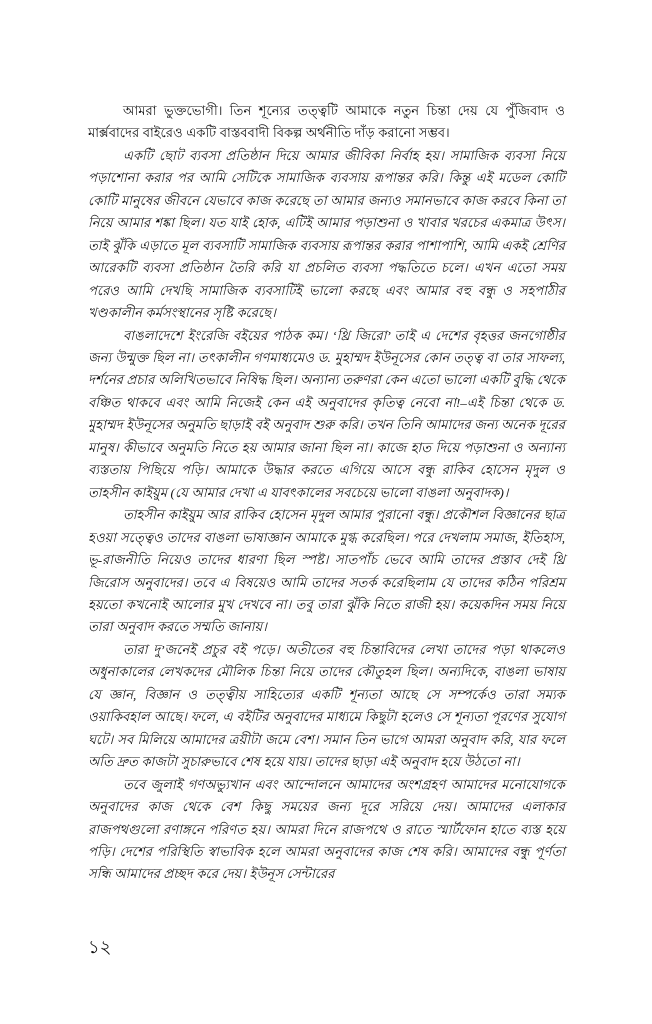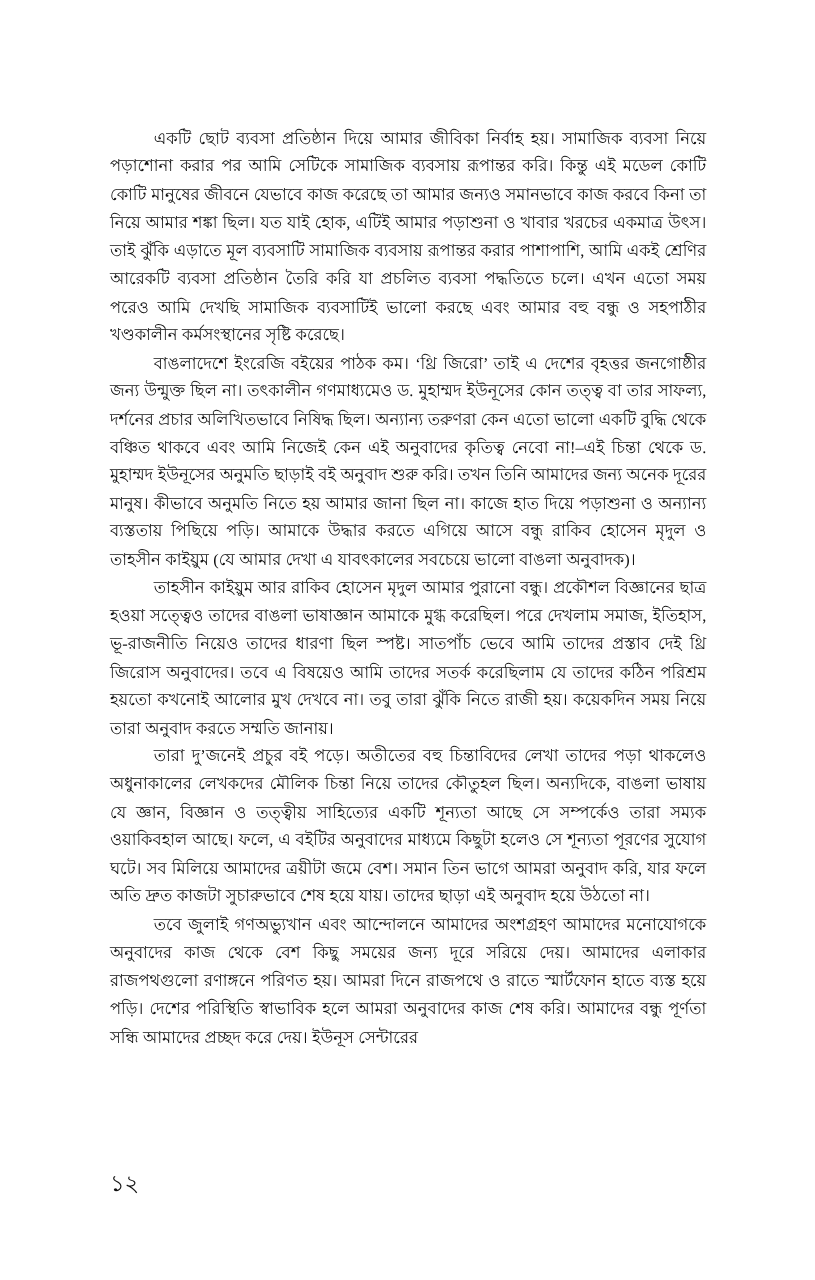--- a/index.html
+++ b/index.html
@@ -39,38 +39,40 @@
     line-height: 22.45px;
     color: #111111;
     font-weight: 400;
     word-spacing: 0.3px;
     letter-spacing: 0px;
     -webkit-font-smoothing: none;
   }
 
   .para + .para {
     margin-top: 0px;
+    font-style: italic;
   }
 
   .page-number {
     position: absolute;
     left: 88px;
     top: 938px;
     font-size: 18px;
     line-height: 18px;
     color: #111111;
     font-family: "Liberation Serif", "DejaVu Serif", serif;
   }
 </style>
 </head>
 <body>
 
 <div class="page">
 
   <div class="text-block">
+    <p class="para">আমরা ভুক্তভোগী। তিন শূন্যের তত্ত্বটি আমাকে নতুন চিন্তা দেয় যে পুঁজিবাদ ও মার্ক্সবাদের বাইরেও একটি বাস্তববাদী বিকল্প অর্থনীতি দাঁড় করানো সম্ভব।</p>
     <p class="para">একটি ছোট ব্যবসা প্রতিষ্ঠান দিয়ে আমার জীবিকা নির্বাহ হয়। সামাজিক ব্যবসা নিয়ে পড়াশোনা করার পর আমি সেটিকে সামাজিক ব্যবসায় রূপান্তর করি। কিন্তু এই মডেল কোটি কোটি মানুষের জীবনে যেভাবে কাজ করেছে তা আমার জন্যও সমানভাবে কাজ করবে কিনা তা নিয়ে আমার শঙ্কা ছিল। যত যাই হোক, এটিই আমার পড়াশুনা ও খাবার খরচের একমাত্র উৎস। তাই ঝুঁকি এড়াতে মূল ব্যবসাটি সামাজিক ব্যবসায় রূপান্তর করার পাশাপাশি, আমি একই শ্রেণির আরেকটি ব্যবসা প্রতিষ্ঠান তৈরি করি যা প্রচলিত ব্যবসা পদ্ধতিতে চলে। এখন এতো সময় পরেও আমি দেখছি সামাজিক ব্যবসাটিই ভালো করছে এবং আমার বহু বন্ধু ও সহপাঠীর খণ্ডকালীন কর্মসংস্থানের সৃষ্টি করেছে।</p>
     <p class="para">বাঙলাদেশে ইংরেজি বইয়ের পাঠক কম। ‘থ্রি জিরো’ তাই এ দেশের বৃহত্তর জনগোষ্ঠীর জন্য উন্মুক্ত ছিল না। তৎকালীন গণমাধ্যমেও ড. মুহাম্মদ ইউনূসের কোন তত্ত্ব বা তার সাফল্য, দর্শনের প্রচার অলিখিতভাবে নিষিদ্ধ ছিল। অন্যান্য তরুণরা কেন এতো ভালো একটি বুদ্ধি থেকে বঞ্চিত থাকবে এবং আমি নিজেই কেন এই অনুবাদের কৃতিত্ব নেবো না!–এই চিন্তা থেকে ড. মুহাম্মদ ইউনূসের অনুমতি ছাড়াই বই অনুবাদ শুরু করি। তখন তিনি আমাদের জন্য অনেক দূরের মানুষ। কীভাবে অনুমতি নিতে হয় আমার জানা ছিল না। কাজে হাত দিয়ে পড়াশুনা ও অন্যান্য ব্যস্ততায় পিছিয়ে পড়ি। আমাকে উদ্ধার করতে এগিয়ে আসে বন্ধু রাকিব হোসেন মৃদুল ও তাহসীন কাইয়ুম (যে আমার দেখা এ যাবৎকালের সবচেয়ে ভালো বাঙলা অনুবাদক)।</p>
     <p class="para">তাহসীন কাইয়ুম আর রাকিব হোসেন মৃদুল আমার পুরানো বন্ধু। প্রকৌশল বিজ্ঞানের ছাত্র হওয়া সত্ত্বেও তাদের বাঙলা ভাষাজ্ঞান আমাকে মুগ্ধ করেছিল। পরে দেখলাম সমাজ, ইতিহাস, ভূ-রাজনীতি নিয়েও তাদের ধারণা ছিল স্পষ্ট। সাতপাঁচ ভেবে আমি তাদের প্রস্তাব দেই থ্রি জিরোস অনুবাদের। তবে এ বিষয়েও আমি তাদের সতর্ক করেছিলাম যে তাদের কঠিন পরিশ্রম হয়তো কখনোই আলোর মুখ দেখবে না। তবু তারা ঝুঁকি নিতে রাজী হয়। কয়েকদিন সময় নিয়ে তারা অনুবাদ করতে সম্মতি জানায়।</p>
     <p class="para">তারা দু’জনেই প্রচুর বই পড়ে। অতীতের বহু চিন্তাবিদের লেখা তাদের পড়া থাকলেও অধুনাকালের লেখকদের মৌলিক চিন্তা নিয়ে তাদের কৌতুহল ছিল। অন্যদিকে, বাঙলা ভাষায় যে জ্ঞান, বিজ্ঞান ও তত্ত্বীয় সাহিত্যের একটি শূন্যতা আছে সে সম্পর্কেও তারা সম্যক ওয়াকিবহাল আছে। ফলে, এ বইটির অনুবাদের মাধ্যমে কিছুটা হলেও সে শূন্যতা পূরণের সুযোগ ঘটে। সব মিলিয়ে আমাদের ত্রয়ীটা জমে বেশ। সমান তিন ভাগে আমরা অনুবাদ করি, যার ফলে অতি দ্রুত কাজটা সুচারুভাবে শেষ হয়ে যায়। তাদের ছাড়া এই অনুবাদ হয়ে উঠতো না।</p>
     <p class="para">তবে জুলাই গণঅভ্যুখান এবং আন্দোলনে আমাদের অংশগ্রহণ আমাদের মনোযোগকে অনুবাদের কাজ থেকে বেশ কিছু সময়ের জন্য দূরে সরিয়ে দেয়। আমাদের এলাকার রাজপথগুলো রণাঙ্গনে পরিণত হয়। আমরা দিনে রাজপথে ও রাতে স্মার্টফোন হাতে ব্যস্ত হয়ে পড়ি। দেশের পরিস্থিতি স্বাভাবিক হলে আমরা অনুবাদের কাজ শেষ করি। আমাদের বন্ধু পূর্ণতা সন্ধি আমাদের প্রচ্ছদ করে দেয়। ইউনূস সেন্টারের</p>
   </div>
 
   <div class="page-number">১২</div>
 
 </div>

